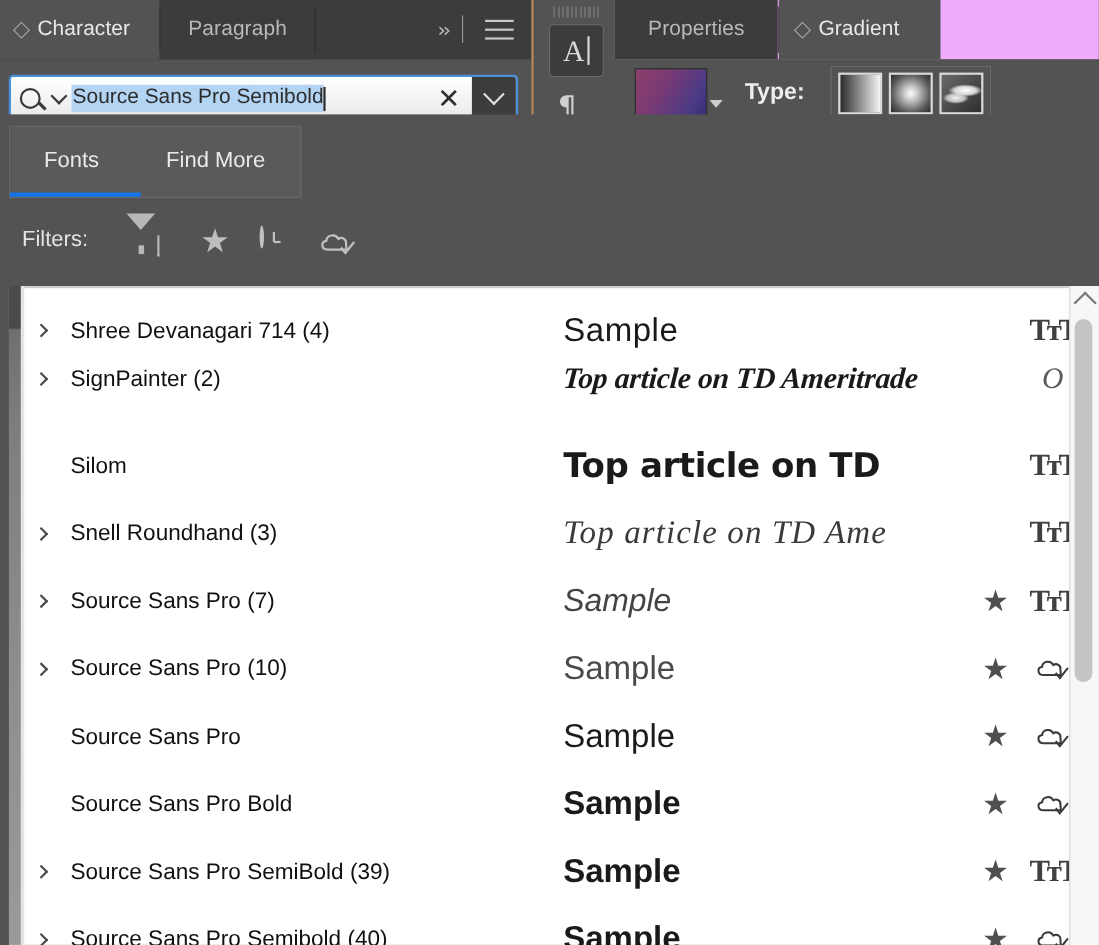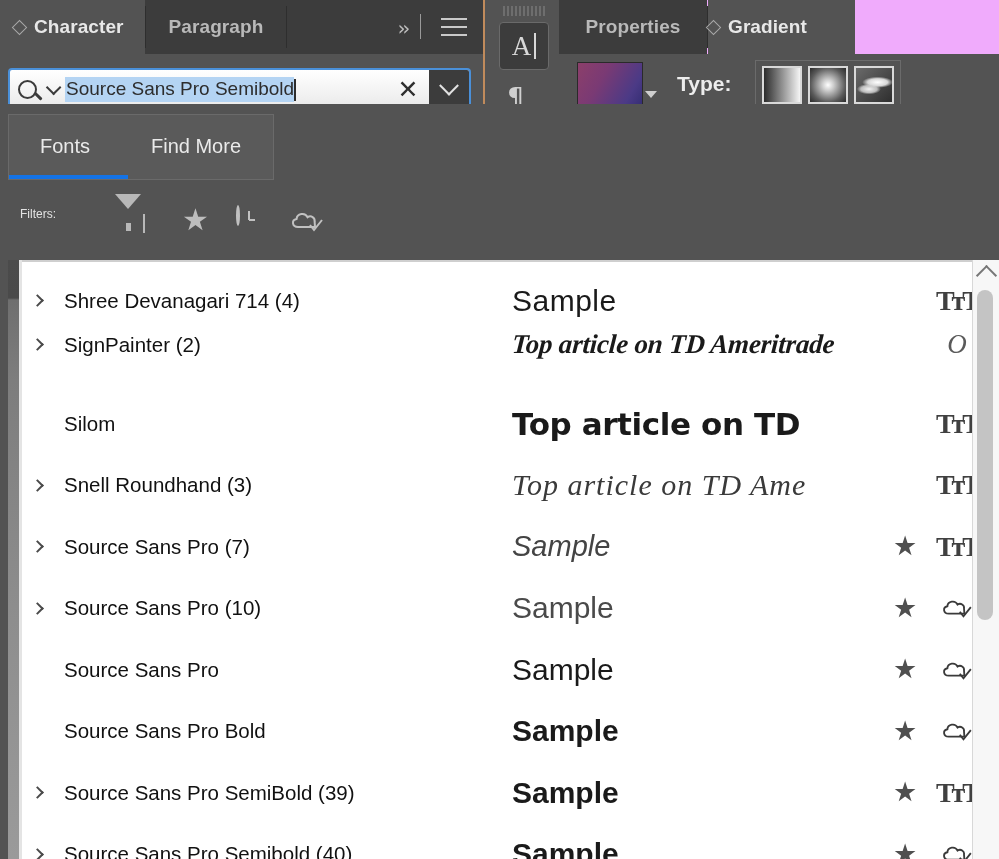--- a/index.html
+++ b/index.html
@@ -24,21 +24,21 @@
   .tab {
     position: absolute; top: 0; height: 54px;
     display: flex; align-items: center; box-sizing: border-box;
   }
   .tab.active { background: #535353; }
   .tab.inactive { background: #3c3c3c; }
   .tab-sep {
     position: absolute; top: 6px; height: 42px; width: 1px; background: #2e2e2e;
   }
   .tab-label {
-    font-size: 19px; font-weight: bold; color: #e8e8e8; letter-spacing: .1px;
+    font-size: 19px; font-weight: normal; color: #e8e8e8; letter-spacing: .1px;
   }
   .tab-label.dim { color: #b9b9b9; }
   .diamond-icon {
     width: 11px; height: 11px; margin-right: 9px; flex: none;
     border: 1.4px solid #a8a8a8; transform: rotate(45deg);
     box-sizing: border-box;
   }
   .chev2 {
     position: absolute; right: 76px; top: 17px; color: #bdbdbd;
     font-size: 19px; letter-spacing: -3px; font-family: "DejaVu Sans", sans-serif;
@@ -108,21 +108,21 @@
     position: absolute; top: 0; height: 62px; display: flex; align-items: center;
     justify-content: center; font-size: 20px; color: #eaeaea;
   }
   .subtab-underline {
     position: absolute; height: 4px; background: #1473e6; bottom: 0; left: 0;
   }
   .filters-row {
     position: absolute; left: 0; top: 82px; width: 991px; height: 56px;
   }
   .filters-label {
-    position: absolute; left: 12px; top: 11px; font-size: 12px; color: #e3e3e3;
+    position: absolute; left: 12px; top: 11px; font-size: 20px; color: #e3e3e3;
   }
   .icon-btn { position: absolute; top: 6px; }
 
   .funnel {
     width: 0; height: 0; border-left: 13px solid transparent; border-right: 13px solid transparent;
     border-top: 15px solid #b8b8b8; position: relative;
   }
   .funnel::after {
     content:''; position:absolute; left: -2.5px; top: 14px; width: 5px; height: 8px; background: #b8b8b8;
   }
@@ -327,21 +327,21 @@
           <span class="cur"></span>
       </div>
       <div class="tool-p">¶</div>
     </div>
 
     <div class="rp-tabbar">
       <div class="tab inactive" style="left:0;width:148px;justify-content:center;">
         <span class="tab-label dim">Properties</span>
       </div>
       <div class="tab-sep" style="left:148px;"></div>
-      <div class="tab active" style="left:149px;width:147px;">
+      <div class="tab active" style="left:149px;width:147px;padding-left:16px;">
         <span class="diamond-icon"></span>
         <span class="tab-label">Gradient</span>
       </div>
     </div>
 
     <div class="rp-body">
       <div class="grad-swatch"></div>
       <div class="grad-swatch-arrow"></div>
       <div class="type-label">Type:</div>
       <div class="type-group">

